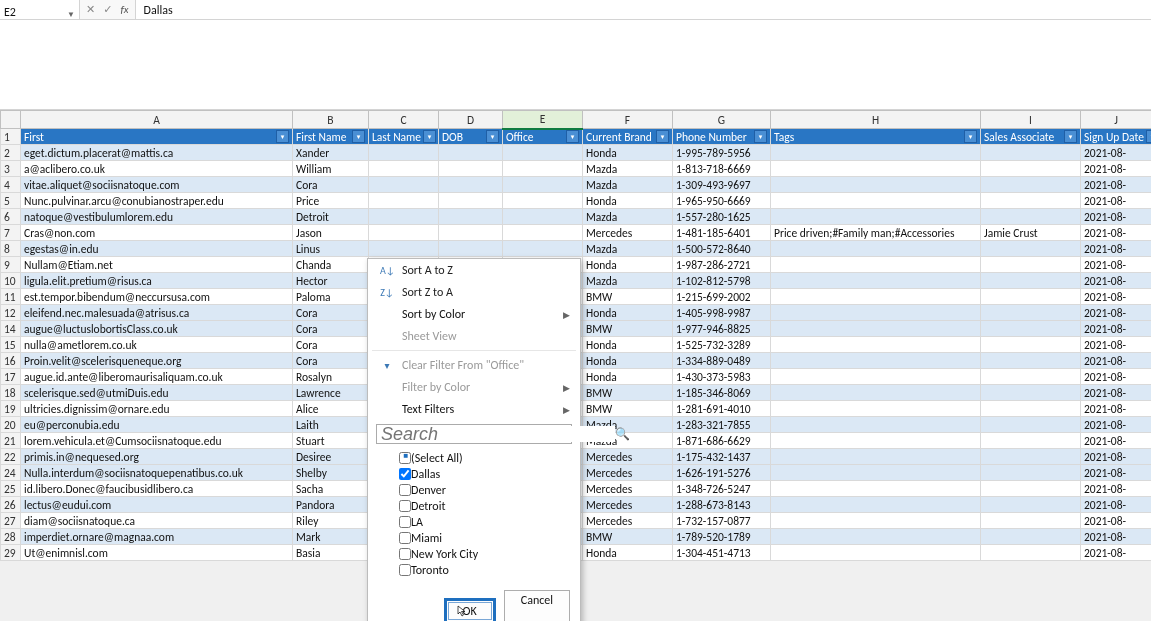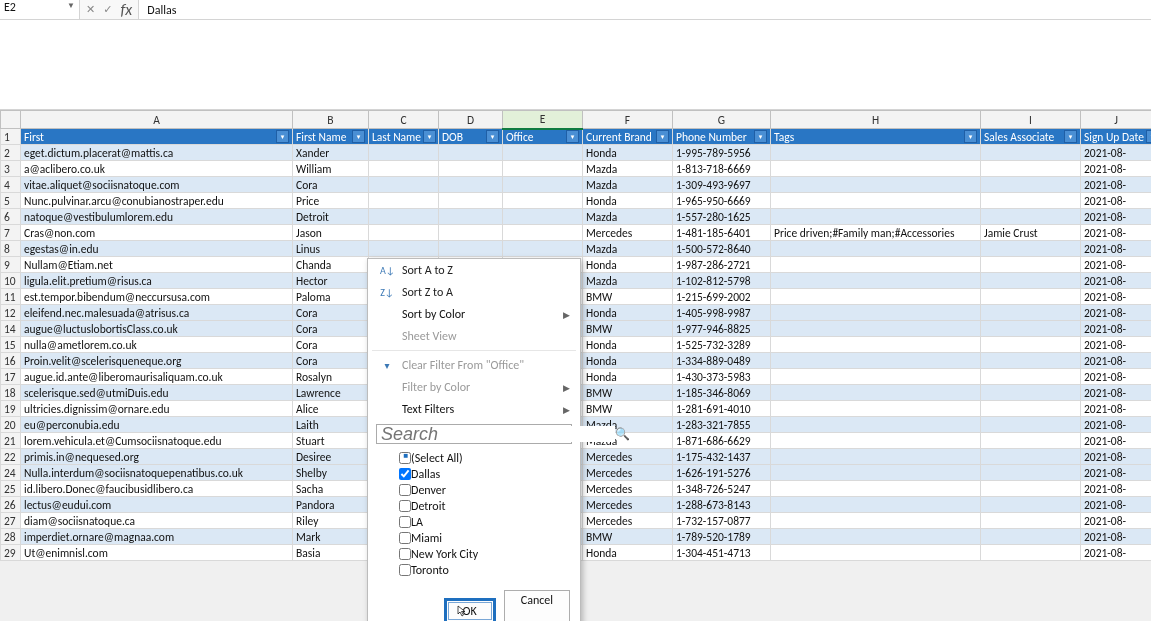--- a/index.html
+++ b/index.html
@@ -1,24 +1,24 @@
 <!DOCTYPE html>
 <html><head>
 <meta charset="utf-8">
 <style>
   * { margin: 0; padding: 0; box-sizing: border-box; }
   body { font-family: "Segoe UI", Calibri, Arial, sans-serif; font-size: 12px; background: #f0f0f0; color: #111; overflow: hidden; width: 1151px; height: 621px; position: relative; }
 
   
   .top-bar { display: flex; align-items: stretch; height: 20px; background: #f8f8f8; border-bottom: 1px solid #d4d4d4; }
-  .name-box { width: 80px; display: flex; align-items: flex-start; padding: 0 4px; border-right: 1px solid #d4d4d4; background: #fff; justify-content: space-between; }
+  .name-box { width: 80px; display: flex; align-items: flex-end; padding: 0 4px; border-right: 1px solid #d4d4d4; background: #fff; justify-content: space-between; }
   .name-box .dd { font-size: 8px; color: #666; }
   .fx-group { display: flex; align-items: center; border-right: 1px solid #d4d4d4; padding: 0 6px; gap: 8px; }
   .fx-group .ic { font-size: 11px; color: #888; }
-  .fx-label { font-style: italic; color: #555; font-size: 16px; }
+  .fx-label { font-style: italic; color: #555; font-size: 11px; }
   .formula-bar { flex: 1; display: flex; align-items: center; padding: 0 8px; background: #fff; }
 
   
   .formula-expand { height: 90px; background: #fff; border-bottom: 1px solid #d4d4d4; }
 
   
   .grid-wrap { position: relative; background: #fff; }
   table.grid { border-collapse: collapse; table-layout: fixed; width: 1151px; }
   table.grid th, table.grid td { border: 1px solid #d9d9d9; height: 16px; padding: 0 3px; font-size: 11.5px; white-space: nowrap; overflow: hidden; text-overflow: clip; text-align: left; vertical-align: middle; }
   

